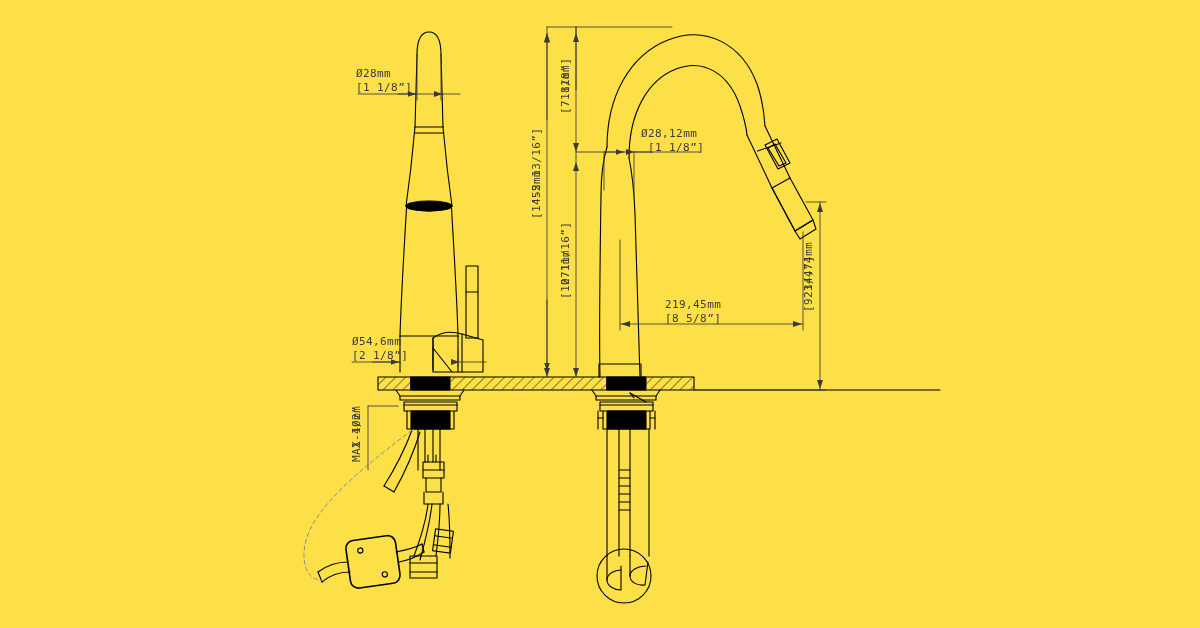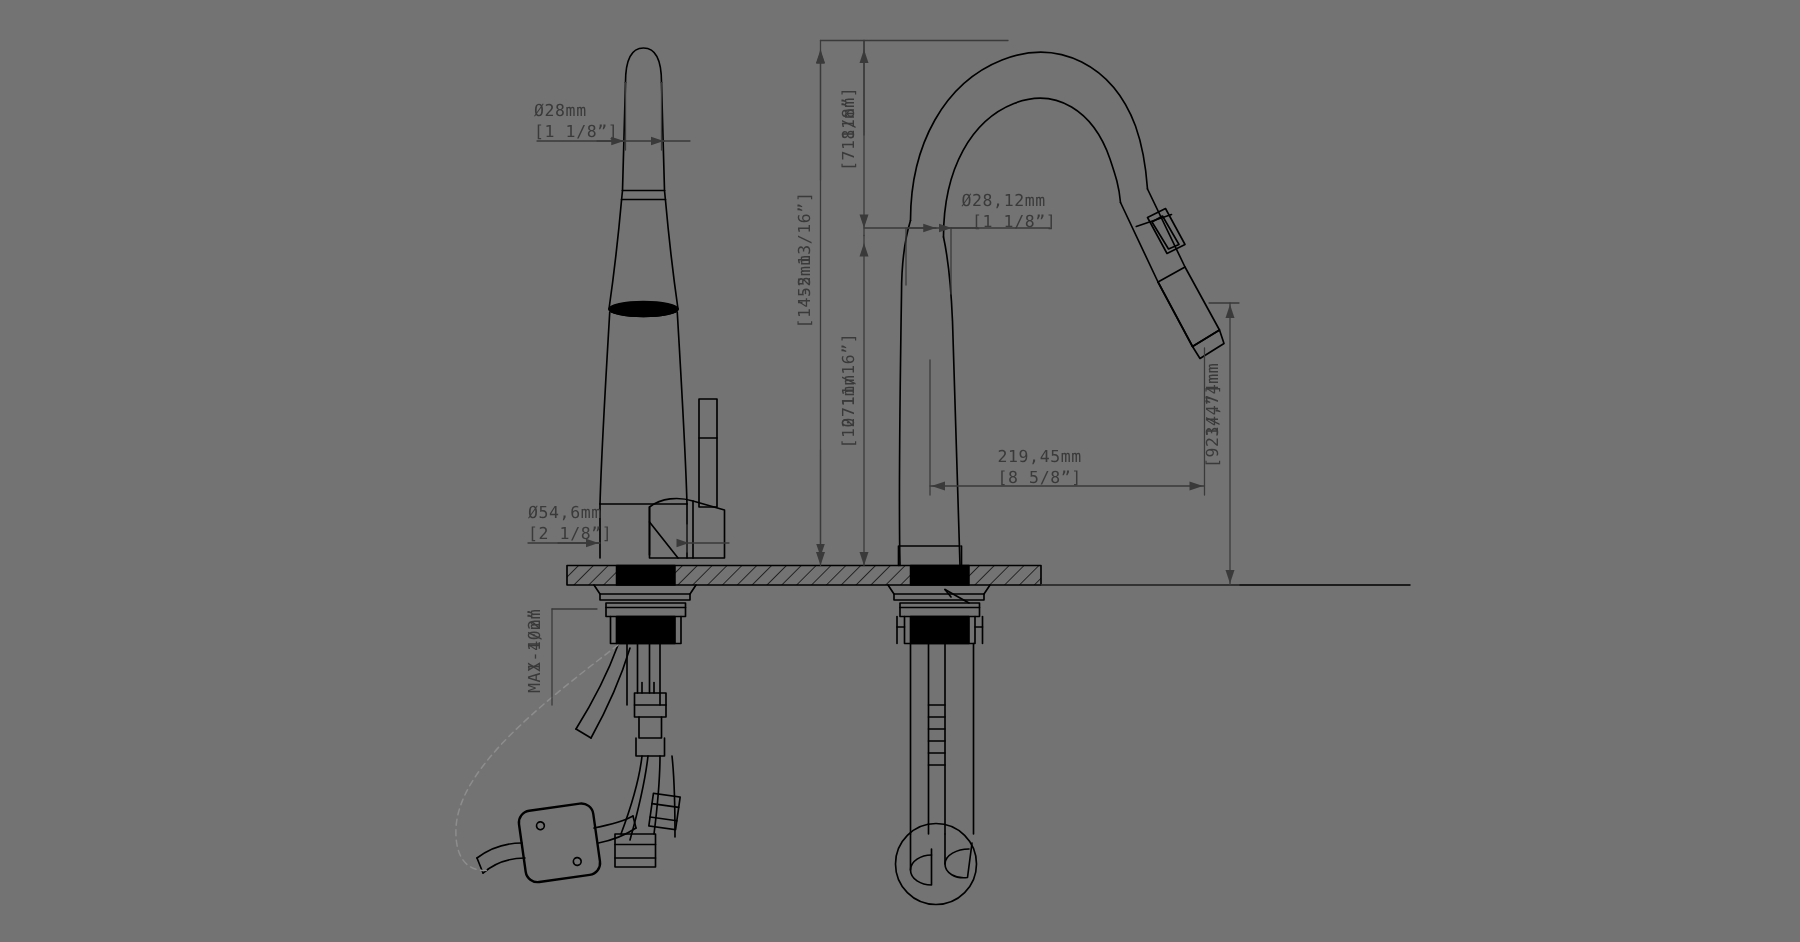--- a/index.html
+++ b/index.html
@@ -1,18 +1,18 @@
 <!DOCTYPE html>
 <html><head>
 <meta charset="utf-8">
 <style>
   html,body{margin:0;padding:0;background:#ffffff;}
   body{width:1200px;height:628px;overflow:hidden;
        font-family:"DejaVu Sans Mono","Liberation Mono",monospace;}
-  #stage{position:relative;width:1200px;height:628px;background:#737373;}
+  #stage{position:relative;width:1200px;height:628px;background:#fde047;}
   #stage svg{position:absolute;left:0;top:0;}
   .dimtext{font-family:"DejaVu Sans Mono","Liberation Mono",monospace;
            font-size:11px;fill:#3a3a3a;letter-spacing:0.4px;white-space:pre;}
   .dimtext.vert{}
 </style>
 </head>
 <body>
 
 <div id="stage">
 

